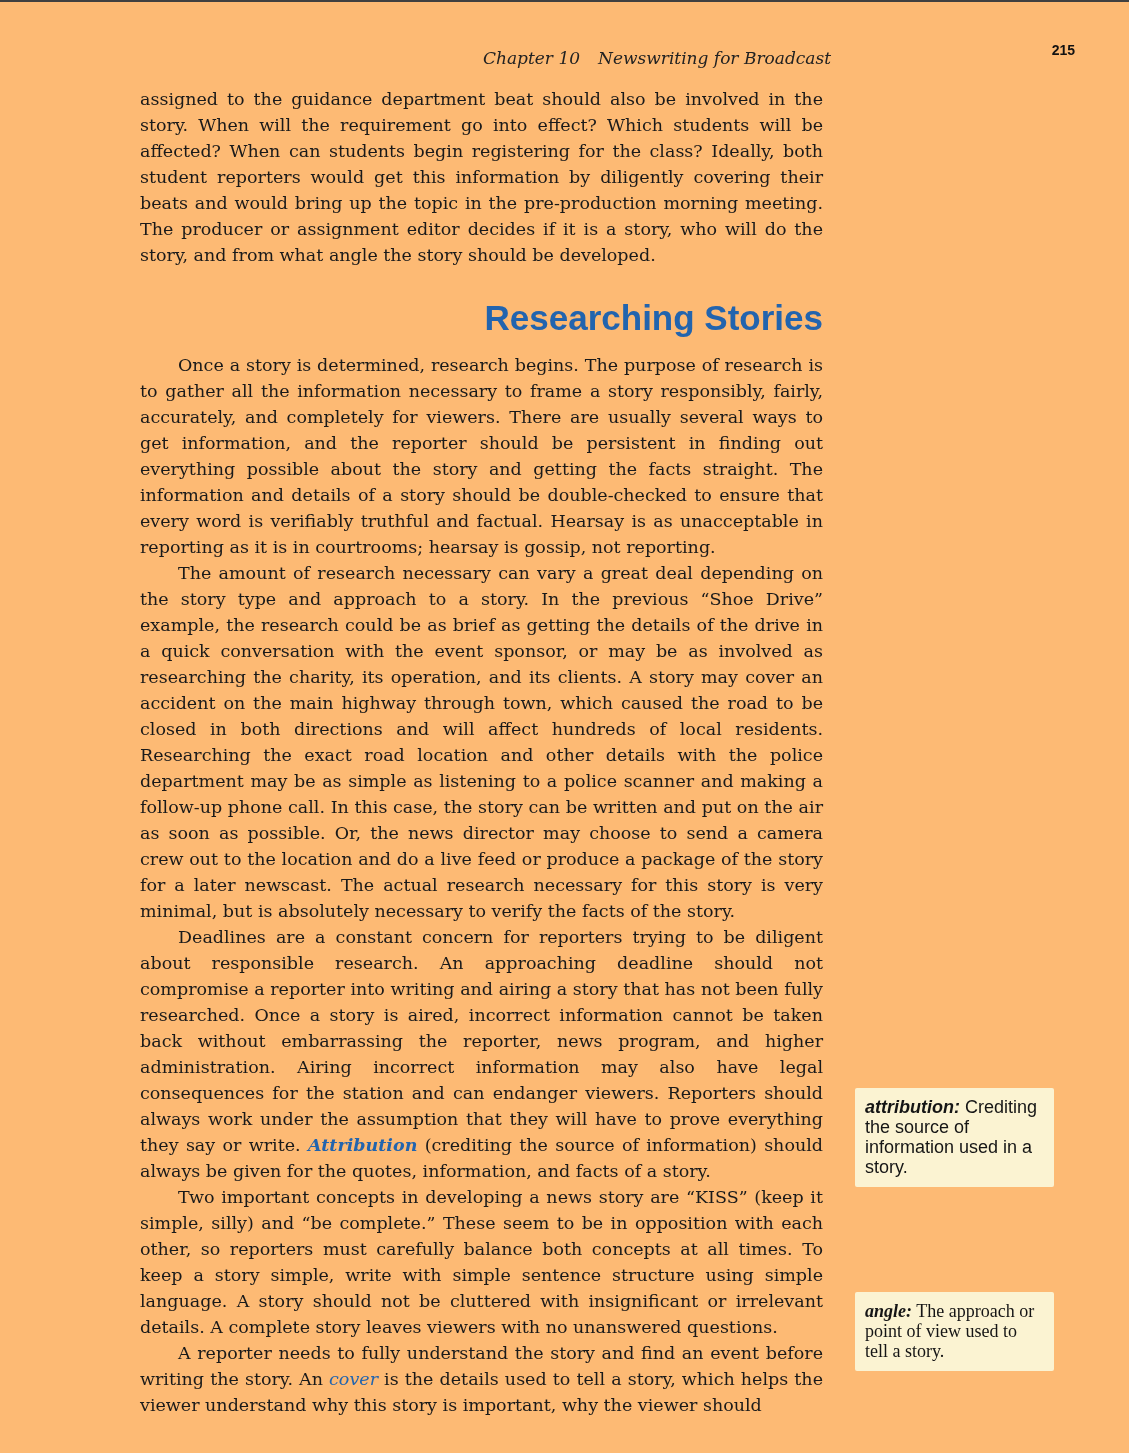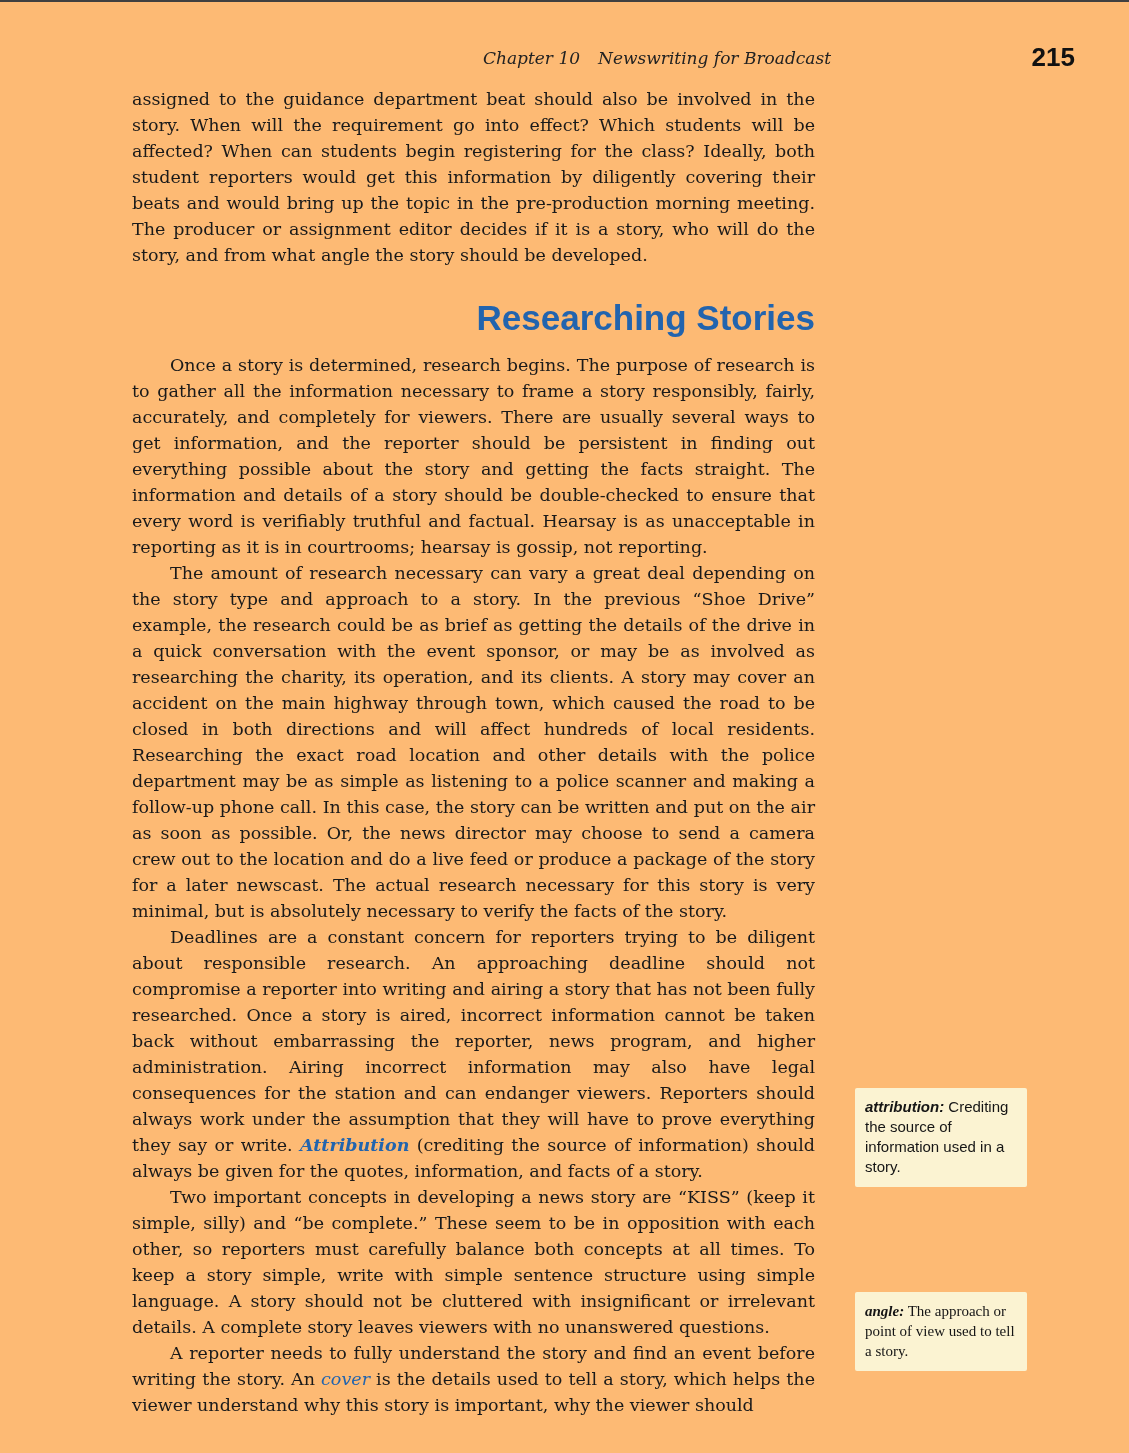--- a/index.html
+++ b/index.html
@@ -29,29 +29,29 @@
     white-space: nowrap;
   }
   .running-head .chapter-title-span { margin-left: 18px; }
 
   .page-number {
     position: absolute;
     top: 40px;
     right: 54px;
     font-family: "Liberation Sans", sans-serif;
     font-weight: bold;
-    font-size: 26px;
+    font-size: 14px;
     color: #111111;
   }
 
   
   .text-column {
     position: absolute;
     top: 84px;
-    left: 132px;
+    left: 140px;
     width: 683px;
     font-size: 17.5px;
     line-height: 26px;
     text-align: justify;
     color: var(--text-color, #1a1a1a);
   }
   .text-column p { margin: 0; }
   .text-column p.indent { text-indent: 38px; }
 
   .section-heading {
@@ -72,26 +72,26 @@
   }
   .term-italic {
     color: var(--term-blue, #2264AE);
     font-style: italic;
   }
 
   
   .margin-note {
     position: absolute;
     left: 855px;
-    width: 172px;
+    width: 199px;
     box-sizing: border-box;
     padding: 9px 10px 10px 10px;
     background: var(--note-background, #FBF3D2);
     font-family: "Liberation Sans", sans-serif;
-    font-size: 15px;
+    font-size: 18px;
     line-height: 20px;
     color: #151515;
     text-align: left;
     border-radius: 2px;
   }
   .margin-note .note-term {
     font-weight: bold;
     font-style: italic;
   }
   .note-attribution { top: 1086px; }

